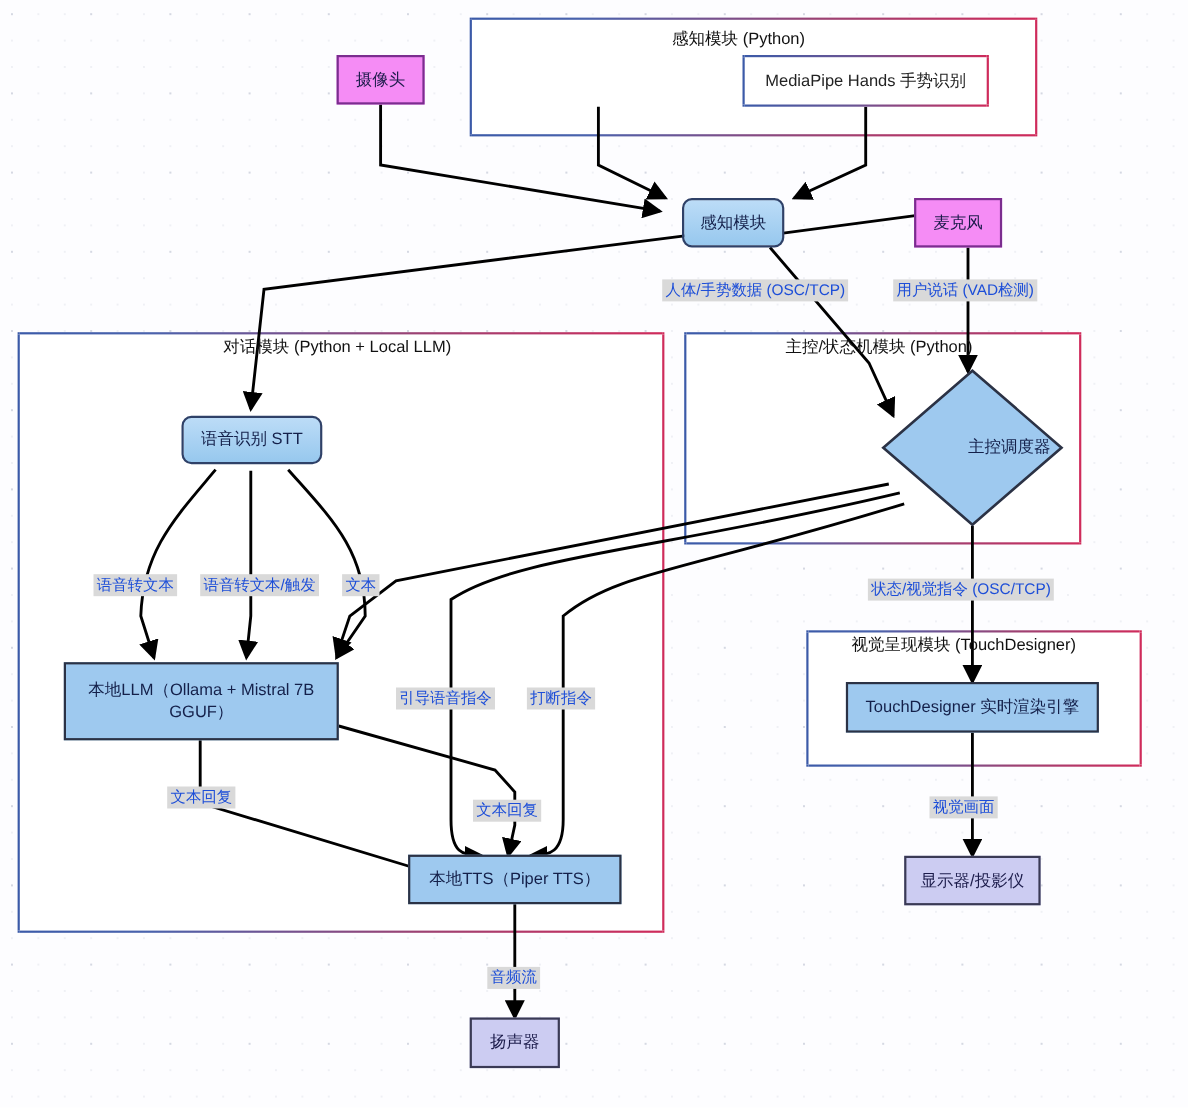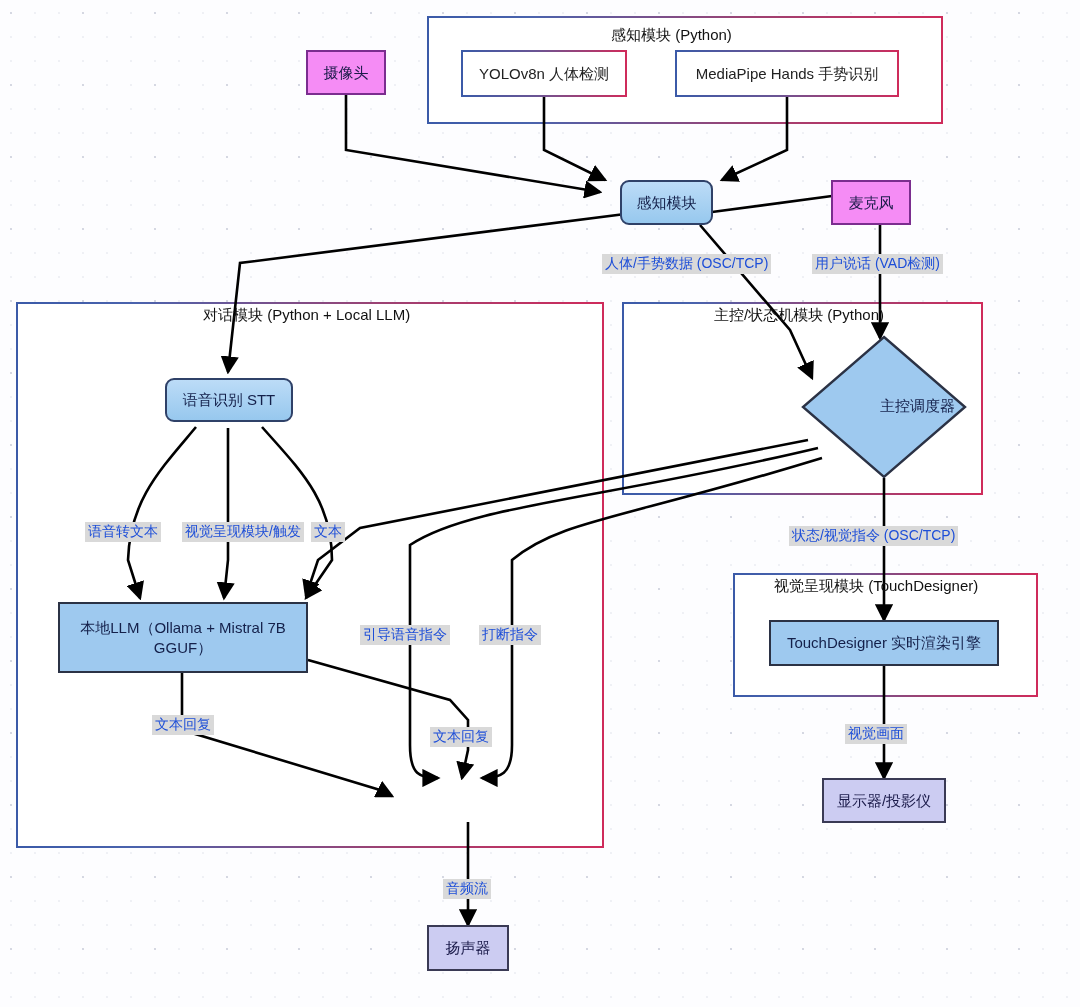--- a/index.html
+++ b/index.html
@@ -178,23 +178,20 @@
 
     <g fill="none" stroke="#000000" stroke-width="2.6">
       <path d="M 712,212 L 832,196"></path>
     </g>
   </svg>
 
   <div class="node io-pink" style="left:306px; top:50px; width:80px; height:45px;">
     <span>摄像头</span>
   </div>
 
-  <div class="node plain" style="left:461px; top:50px; width:166px; height:47px;">
-    <span>YOLOv8n 人体检测</span>
-  </div>
 
   <div class="node plain" style="left:675px; top:50px; width:224px; height:47px;">
     <span>MediaPipe Hands 手势识别</span>
   </div>
 
   <div class="node proc-round" style="left:620px; top:180px; width:93px; height:45px;">
     <span>感知模块</span>
   </div>
 
   <div class="node io-pink" style="left:831px; top:180px; width:80px; height:45px;">
@@ -202,20 +199,23 @@
   </div>
 
   <div class="node proc-round" style="left:165px; top:378px; width:128px; height:44px;">
     <span>语音识别 STT</span>
   </div>
 
   <div class="node proc" style="left:58px; top:602px; width:250px; height:71px;">
     <span>本地LLM（Ollama + Mistral 7B GGUF）</span>
   </div>
 
+  <div class="node proc" style="left:371px; top:777px; width:194px; height:45px;">
+    <span>本地TTS（Piper TTS）</span>
+  </div>
 
   <div class="diamond-wrap" style="left:800px; top:334px; width:168px; height:146px;">
     <svg width="168" height="146" viewBox="0 0 168 146">
       <polygon points="84,3 165,73 84,143 3,73" fill="#9ec9ef" stroke="#2b3245" stroke-width="2.4"></polygon>
     </svg>
   </div>
   <div class="diamond-label" style="left:840px; top:397px;">主控调度器</div>
 
   <div class="node io-lav" style="left:822px; top:778px; width:124px; height:45px;">
     <span>显示器/投影仪</span>
@@ -228,21 +228,21 @@
   <div class="node io-lav" style="left:427px; top:925px; width:82px; height:46px;">
     <span>扬声器</span>
   </div>
 
   <div class="elabel" style="left:602px; top:254px;">人体/手势数据 (OSC/TCP)</div>
 
   <div class="elabel" style="left:812px; top:254px;">用户说话 (VAD检测)</div>
 
   <div class="elabel" style="left:85px; top:522px;">语音转文本</div>
 
-  <div class="elabel" style="left:182px; top:522px;">视觉呈现模块/触发</div>
+  <div class="elabel" style="left:182px; top:522px;">语音转文本/触发</div>
 
   <div class="elabel" style="left:311px; top:522px;">文本</div>
 
   <div class="elabel" style="left:360px; top:625px;">引导语音指令</div>
 
   <div class="elabel" style="left:479px; top:625px;">打断指令</div>
 
   <div class="elabel" style="left:152px; top:715px;">文本回复</div>
 
   <div class="elabel" style="left:430px; top:727px;">文本回复</div>

